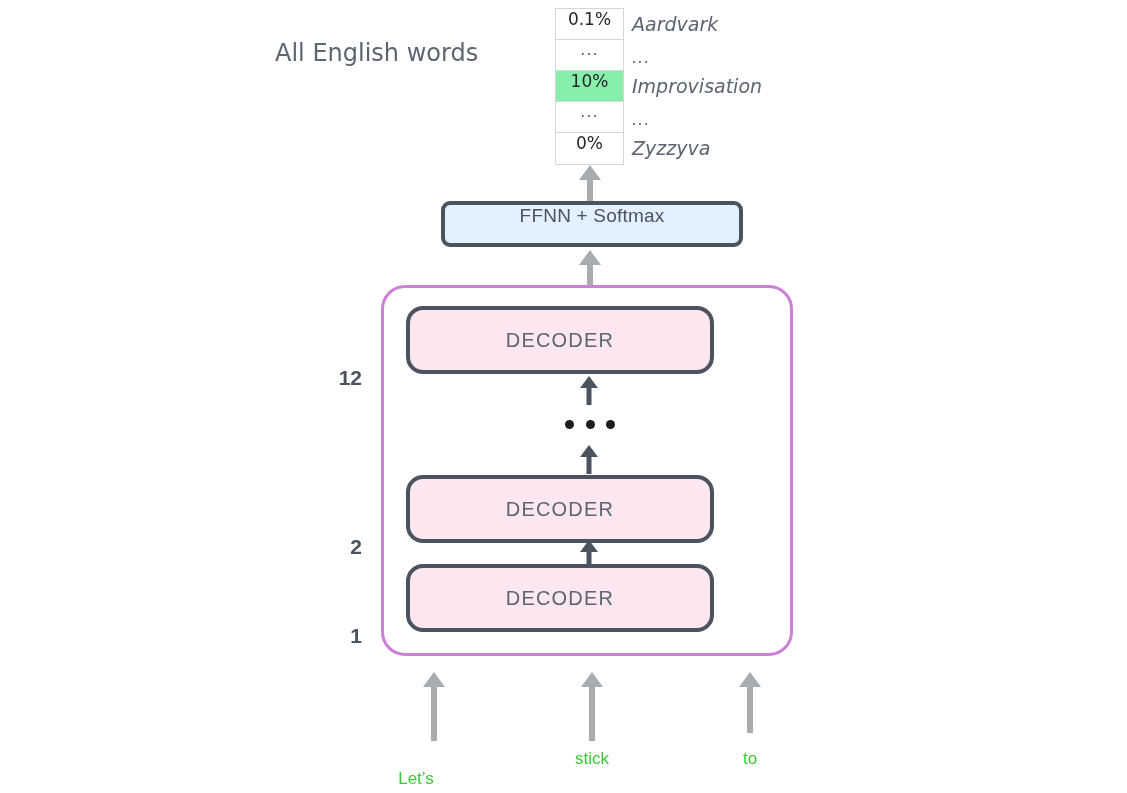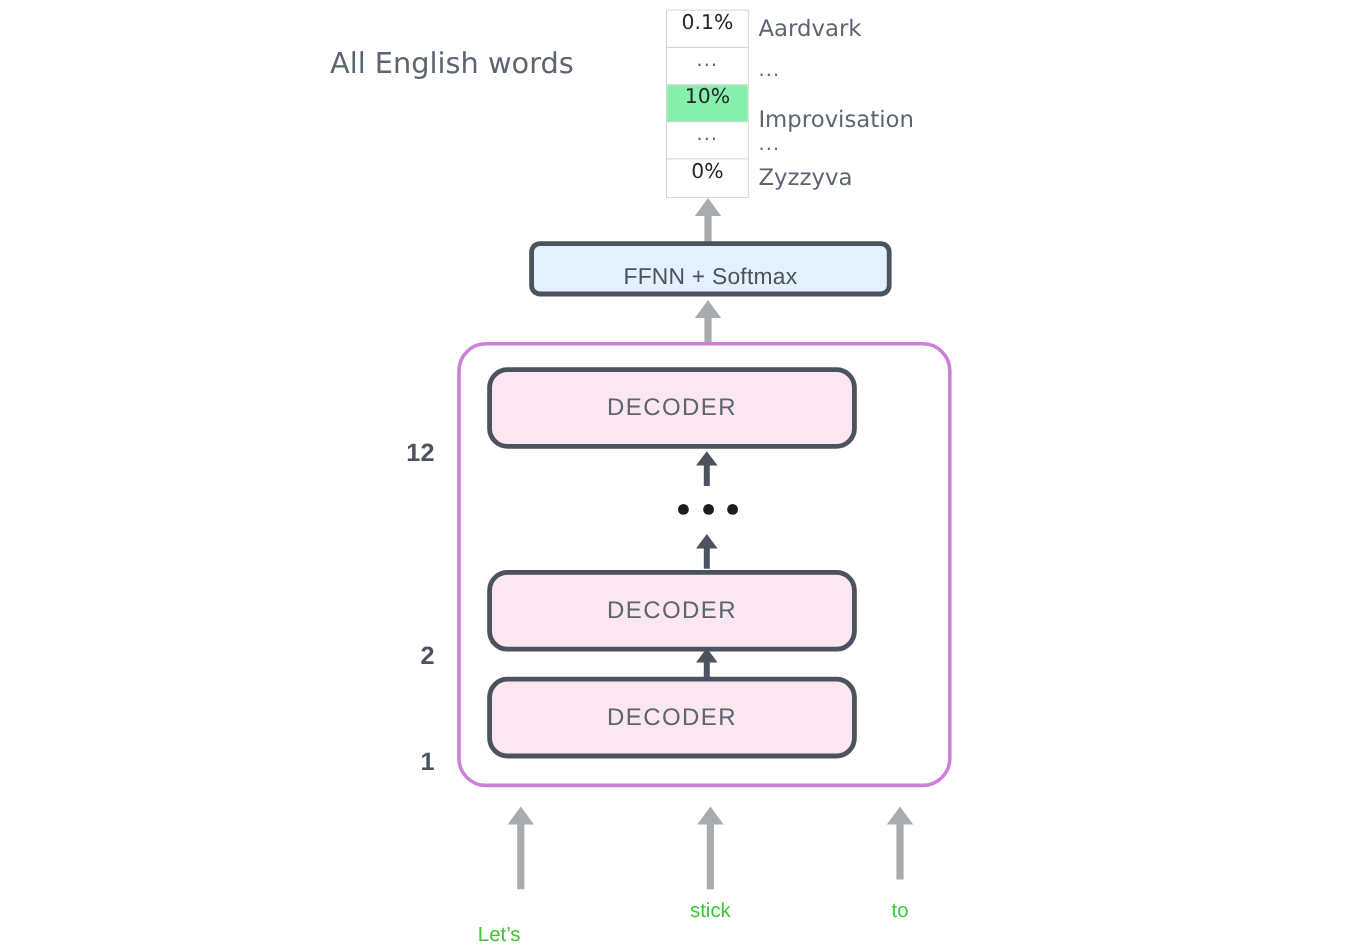--- a/index.html
+++ b/index.html
@@ -40,20 +40,21 @@
   .prob-row.highlight { background: #86efac; }
   .prob-row.ellipsis { color: #5d6570; letter-spacing: 1px; font-size: 16px; }
 
   .word-label {
     position: absolute;
     left: 632px;
     font-family: "DejaVu Sans", sans-serif;
     font-size: 19px;
     color: #5d6570;
     white-space: nowrap;
+    font-style: italic;
   }
   .word-label.small { font-size: 16px; letter-spacing: 1px; }
 
   
   #possible-classes {
     position: absolute;
     left: 275px;
     top: 35px;
     font-family: "DejaVu Sans", sans-serif;
     font-size: 24px;
@@ -72,21 +73,21 @@
     position: absolute;
     left: 441px;
     top: 201px;
     width: 302px;
     height: 46px;
     box-sizing: border-box;
     background: #e3f0fd;
     border: 4px solid #4b535f;
     border-radius: 9px;
     display: flex;
-    align-items: flex-end;
+    align-items: flex-start;
     justify-content: center;
     font-size: 19px;
     color: #4b535f;
     letter-spacing: 0.2px;
   }
 
   
   #decoder-stack {
     position: absolute;
     left: 381px;
@@ -170,21 +171,21 @@
   <div class="prob-row ellipsis">
     <span>...</span>
   </div>
   <div class="prob-row">
     <span>0%</span>
   </div>
 </div>
 
 <div class="word-label" style="top:13px;">Aardvark</div>
 <div class="word-label small" style="top:48px;">...</div>
-<div class="word-label" style="top:89px;text-align:right;">Improvisation</div>
+<div class="word-label" style="top:75px;text-align:right;">Improvisation</div>
 <div class="word-label small" style="top:110px;">...</div>
 <div class="word-label" style="top:137px;">Zyzzyva</div>
 
 <svg class="arrow" style="left:575px; top:165px;" width="30" height="38">
   <line x1="15" y1="37" x2="15" y2="13" stroke="#a9acaf" stroke-width="6"></line>
   <polygon points="15,0 26,15 4,15" fill="#a9acaf"></polygon>
 </svg>
 
 <div id="ffnn-box">
   <span>FFNN + Softmax</span>

